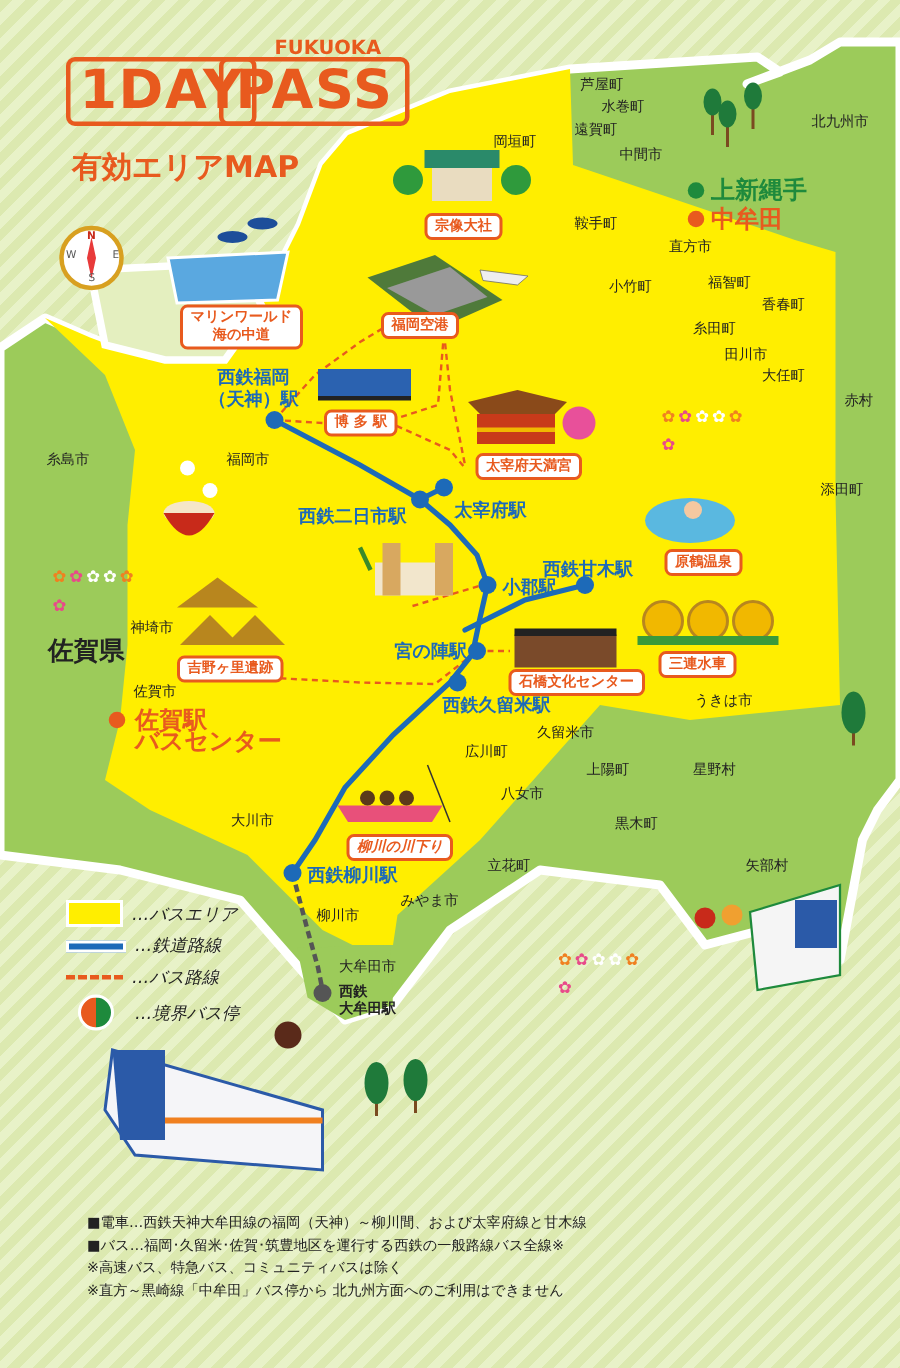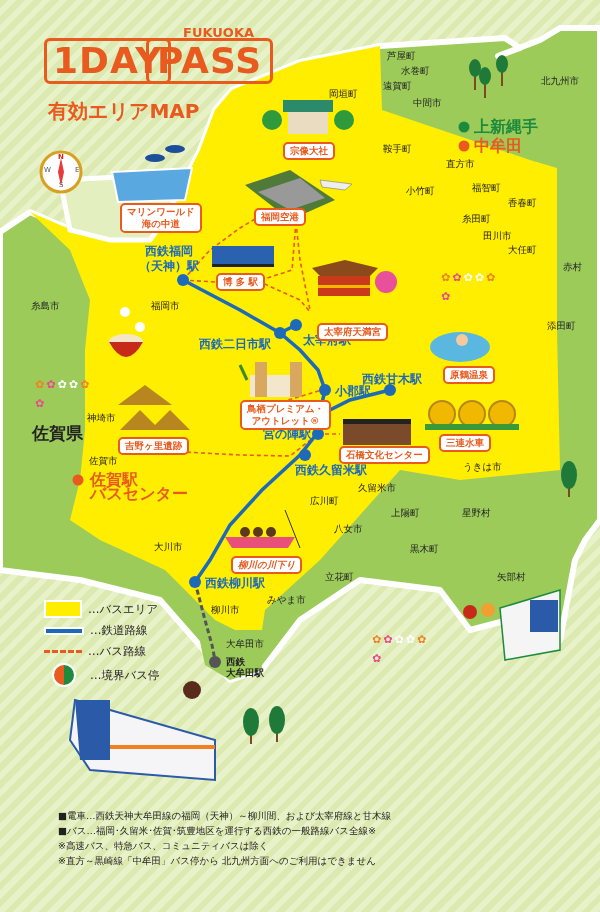--- a/index.html
+++ b/index.html
@@ -13,21 +13,21 @@
   .abs { position: absolute; white-space: nowrap; }
   .town { font-size: 9.5px; color: #222; }
   .st { font-size: 12px; font-weight: bold; color: #1d6ab8; line-height: 14px; }
   .spot {
     font-size: 9.5px; font-weight: bold; color: #e85a1e; background: #fff;
     border: 2px solid #e85a1e; border-radius: 5px; padding: 1px 5px; line-height: 12px; text-align: center;
   }
   .pref { font-size: 17px; font-weight: bold; color: #222; }
   .bstop { font-size: 16px; font-weight: bold; line-height: 13px; }
   .legend-row { position: absolute; left: 44px; display: flex; align-items: center; }
-  .legend-label { font-size: 11.5px; color: #222; margin-left: 6px; }
+  .legend-label { font-size: 11.5px; color: #222; margin-left: 6px; font-style: italic; }
   .note { position: absolute; left: 58px; font-size: 9.5px; color: #222; line-height: 13px; }
   .title1 { font-size: 36px; font-weight: bold; color: #e85a1e; letter-spacing: 1px; }
   .title2 { font-size: 20px; font-weight: bold; color: #e85a1e; }
   .flowers span { display: inline-block; font-size: 11px; line-height: 11px; margin: 0 1px; }
 </style>
 </head>
 <body>
 
 <div id="map">
 
@@ -249,25 +249,21 @@
   <div class="abs" style="left:226px; top:656px; font-size:9.5px; font-weight:bold; color:#222; line-height:11px;">西鉄</div>
   <div class="abs" style="left:226px; top:667px; font-size:9.5px; font-weight:bold; color:#222; line-height:11px;">大牟田駅</div>
 
   <div class="abs spot" style="left:283px; top:142px;">宗像大社</div>
   <div class="abs spot" style="left:120px; top:203px;">
     <div>マリンワールド</div>
     <div>海の中道</div>
   </div>
   <div class="abs spot" style="left:254px; top:208px;">福岡空港</div>
   <div class="abs spot" style="left:216px; top:273px;">博 多 駅</div>
-  <div class="abs spot" style="left:317px; top:323px;text-align:center;">太宰府天満宮</div>
-  <div class="abs spot" style="left:240px; top:400px;">
-    <div>鳥栖プレミアム・</div>
-    <div>アウトレット®</div>
-  </div>
+  <div class="abs spot" style="left:317px; top:302px;text-align:center;">太宰府天満宮</div>
   <div class="abs spot" style="left:118px; top:437px;">吉野ヶ里遺跡</div>
   <div class="abs spot" style="left:339px; top:446px;">石橋文化センター</div>
   <div class="abs spot" style="left:443px; top:366px;">原鶴温泉</div>
   <div class="abs spot" style="left:439px; top:434px;">三連水車</div>
   <div class="abs spot" style="left:231px; top:556px;font-style:italic;">柳川の川下り</div>
 
   <div class="abs flowers" style="left:440px; top:266px; width:60px; white-space:normal;">
     <span style="color:#f08020">✿</span><span style="color:#e84a8a">✿</span><span style="color:#fff">✿</span><span style="color:#fff">✿</span><span style="color:#f08020">✿</span><span style="color:#e84a8a">✿</span>
   </div>
   <div class="abs flowers" style="left:34px; top:373px; width:60px; white-space:normal;">

